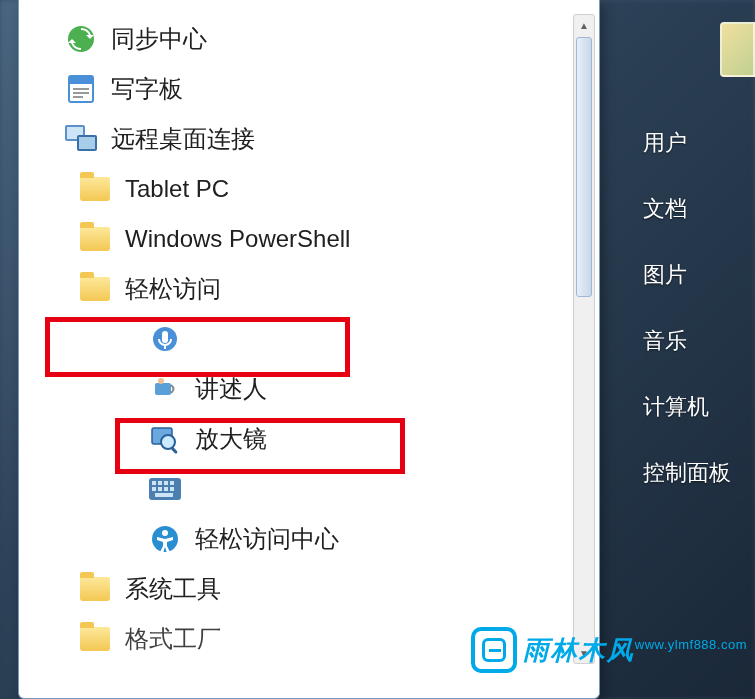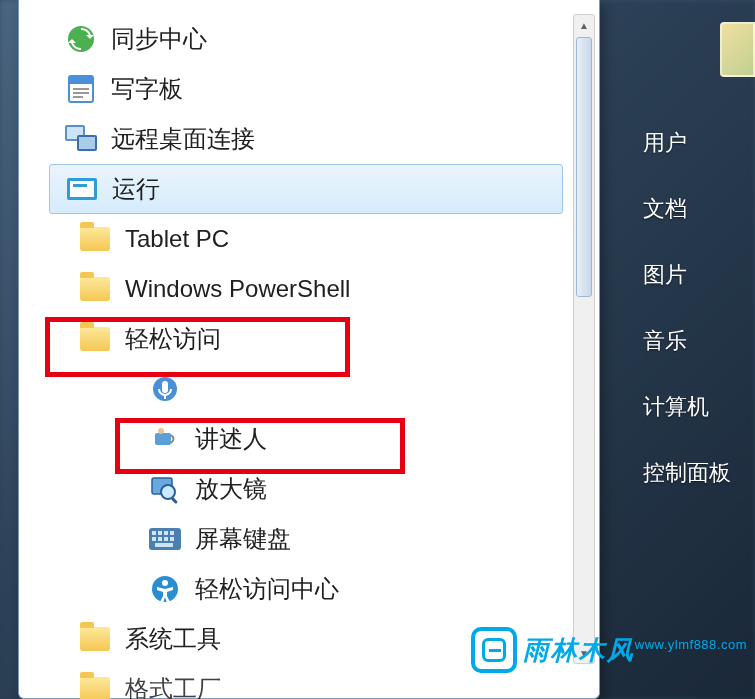--- a/index.html
+++ b/index.html
@@ -240,30 +240,20 @@
           <svg width="32" height="28" viewBox="0 0 32 28">
               <rect x="0" y="0" width="20" height="16" rx="2" fill="#5a8fc8"></rect>
               <rect x="2" y="2" width="16" height="12" fill="#cde4f7"></rect>
               <rect x="12" y="10" width="20" height="16" rx="2" fill="#3a6fa8"></rect>
               <rect x="14" y="12" width="16" height="12" fill="#a8cde8"></rect>
             </svg>
         </span>
         <span class="label">远程桌面连接</span>
       </div>
 
-      <div class="menu-item selected">
-        <span class="icon">
-          <svg width="30" height="26" viewBox="0 0 30 26">
-              <rect x="0" y="2" width="30" height="22" rx="2" fill="#2e9cd6"></rect>
-              <rect x="3" y="5" width="24" height="16" fill="#fff"></rect>
-              <rect x="6" y="8" width="14" height="3" fill="#2e9cd6"></rect>
-            </svg>
-        </span>
-        <span class="label">运行</span>
-      </div>
 
       <div class="menu-item indent1">
         <span class="icon">
             <div class="folder-icon"></div>
           </span>
         <span class="label">Tablet PC</span>
       </div>
 
       <div class="menu-item indent1">
         <span class="icon">
@@ -320,21 +310,20 @@
               <rect x="9" y="3" width="4" height="4" fill="#cde4f7"></rect>
               <rect x="15" y="3" width="4" height="4" fill="#cde4f7"></rect>
               <rect x="21" y="3" width="4" height="4" fill="#cde4f7"></rect>
               <rect x="3" y="9" width="4" height="4" fill="#cde4f7"></rect>
               <rect x="9" y="9" width="4" height="4" fill="#cde4f7"></rect>
               <rect x="15" y="9" width="4" height="4" fill="#cde4f7"></rect>
               <rect x="21" y="9" width="4" height="4" fill="#cde4f7"></rect>
               <rect x="6" y="15" width="18" height="4" fill="#cde4f7"></rect>
             </svg>
         </span>
-        <span class="label">屏幕键盘</span>
       </div>
 
       <div class="menu-item indent2">
         <span class="icon">
           <svg width="28" height="28" viewBox="0 0 28 28">
               <circle cx="14" cy="14" r="13" fill="#2a8fd0"></circle>
               <circle cx="14" cy="8" r="3" fill="#fff"></circle>
               <path d="M6 12 l8 2 8-2 0 3 -6 2 0 4 3 6 -3 1 -2-6 -2 6 -3-1 3-6 0-4 -6-2z" fill="#fff"></path>
             </svg>
         </span>

